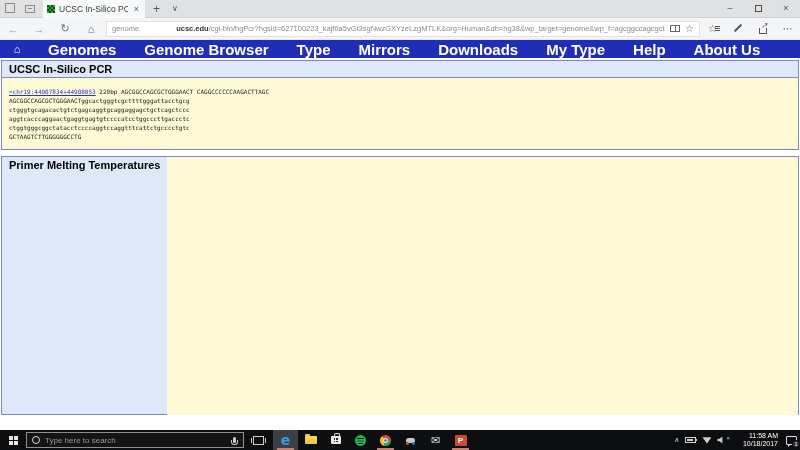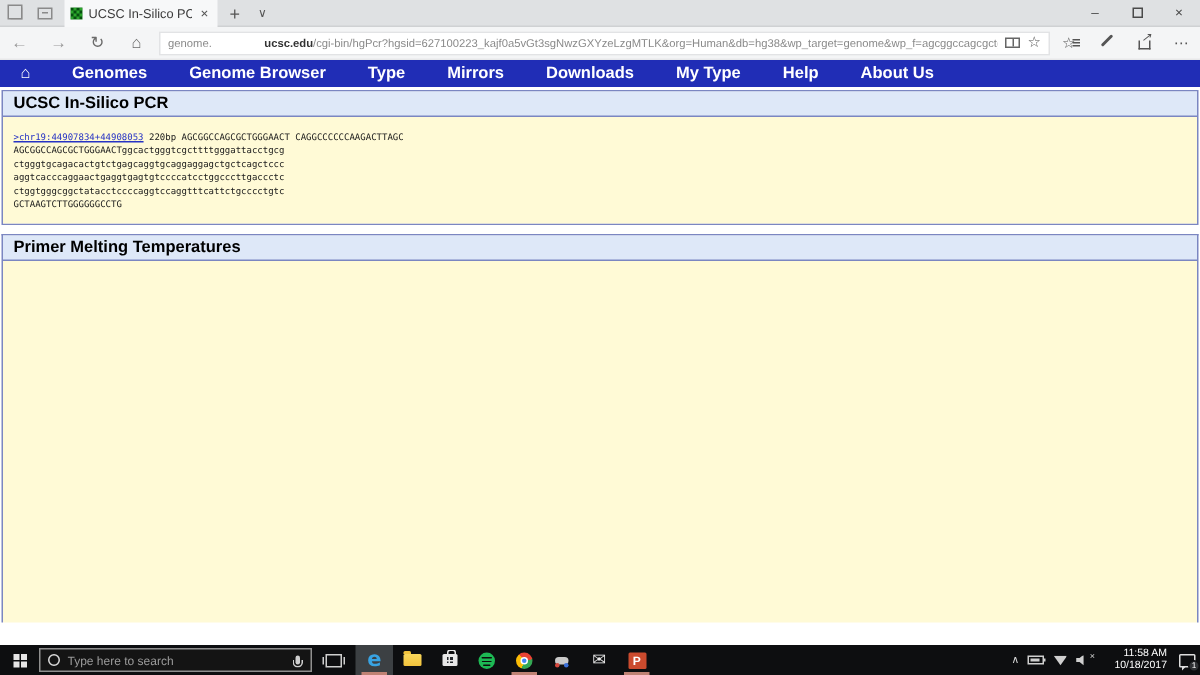--- a/index.html
+++ b/index.html
@@ -46,49 +46,49 @@
   .tool-ico{width:25px;text-align:center;font-size:10px;color:#555;position:relative;}
   .hub-lines{position:absolute;right:5px;top:3px;width:5px;height:1px;background:#555;box-shadow:0 2px 0 #555,0 4px 0 #555;}
   .pen-ico{display:inline-block;width:2px;height:10px;background:#555;transform:rotate(45deg);border-radius:1px;}
   .share-box{display:inline-block;width:8px;height:6px;border:1px solid #555;border-top:none;position:relative;top:2px;}
   .share-arrow{position:absolute;top:-7px;right:-2px;font-size:8px;color:#555;}
 
   
   #navbar{position:absolute;top:40px;left:0;width:800px;height:18px;background:var(--navbar-blue);
     display:flex;align-items:center;color:#fff;}
   .nav-home{width:34px;text-align:center;font-size:11px;}
-  .nav-item{padding:0 14px;font-size:11px;font-weight:600;white-space:nowrap;}
+  .nav-item{padding:0 14px;font-size:15px;font-weight:600;white-space:nowrap;}
 
   
   #pagearea{position:absolute;top:58px;left:0;width:800px;height:372px;background:#fff;
     display:flex;flex-direction:column;}
   .section{border:1px solid var(--section-border);margin:0 1px;}
   .section.first{margin-top:2px;}
   .section-header{background:var(--section-header-blue);border-bottom:1px solid var(--section-border);
     font-size:11px;font-weight:bold;color:#000;padding:2px 7px;}
   .section-body{background:var(--page-cream);}
   #seq-body{padding:9px 4px 8px 7px;font-family:"DejaVu Sans Mono",monospace;font-size:6px;
     line-height:9px;color:#1a1a1a;white-space:pre;}
   #seq-body a{color:var(--link-blue);text-decoration:underline;}
   .gap{height:6px;background:#fff;}
-  .section.grow{flex:1;border-bottom:none;display:flex;flex-direction:column;margin-bottom:15px;justify-content:flex-end;}
+  .section.grow{flex:1;border-bottom:none;display:flex;flex-direction:row;margin-bottom:15px;justify-content:flex-end;}
   .section.grow .section-body{flex:1;padding-top:5px;}
   .temp-row{font-family:"DejaVu Sans Mono",monospace;font-size:6.5px;line-height:9px;color:#1a1a1a;
     padding-left:24px;white-space:pre;}
   .temp-row b{font-weight:bold;}
   .temp-note{font-size:9.5px;color:#000;padding:3px 4px 0 6px;}
   .temp-note a{color:var(--link-blue);text-decoration:underline;}
 
   
   #taskbar{position:absolute;top:430px;left:0;width:800px;height:20px;background:var(--taskbar-bg);
     display:flex;align-items:center;}
   .start{width:26px;height:20px;display:flex;align-items:center;justify-content:center;}
   .winlogo{width:9px;height:9px;display:grid;grid-template-columns:4px 4px;grid-template-rows:4px 4px;gap:1px;}
   .winlogo i{background:#e6e6e6;}
-  .searchbox{width:182px;height:16px;border:1px solid #8f8f8f;background:#141414;
+  .searchbox{width:218px;height:16px;border:1px solid #8f8f8f;background:#141414;
     display:flex;align-items:center;padding:0 5px;gap:5px;}
   .cortana{width:8px;height:8px;border:1px solid #dcdcdc;border-radius:50%;flex:0 0 8px;}
   .search-ph{flex:1;font-size:8px;color:#9b9b9b;white-space:nowrap;overflow:hidden;}
   .mic{width:3px;height:6px;background:#cfcfcf;border-radius:2px;position:relative;margin-right:2px;}
   .mic::after{content:"";position:absolute;left:-2px;top:3px;width:5px;height:4px;border:1px solid #cfcfcf;
     border-top:none;border-radius:0 0 4px 4px;}
   .taskview{margin:0 9px;width:11px;height:9px;border:1px solid #cfcfcf;position:relative;}
   .taskview::before{content:"";position:absolute;left:-3px;top:1px;width:1px;height:5px;background:#cfcfcf;}
   .taskview::after{content:"";position:absolute;right:-3px;top:1px;width:1px;height:5px;background:#cfcfcf;}
   .appbtn{width:25px;height:20px;display:flex;align-items:center;justify-content:center;position:relative;}

